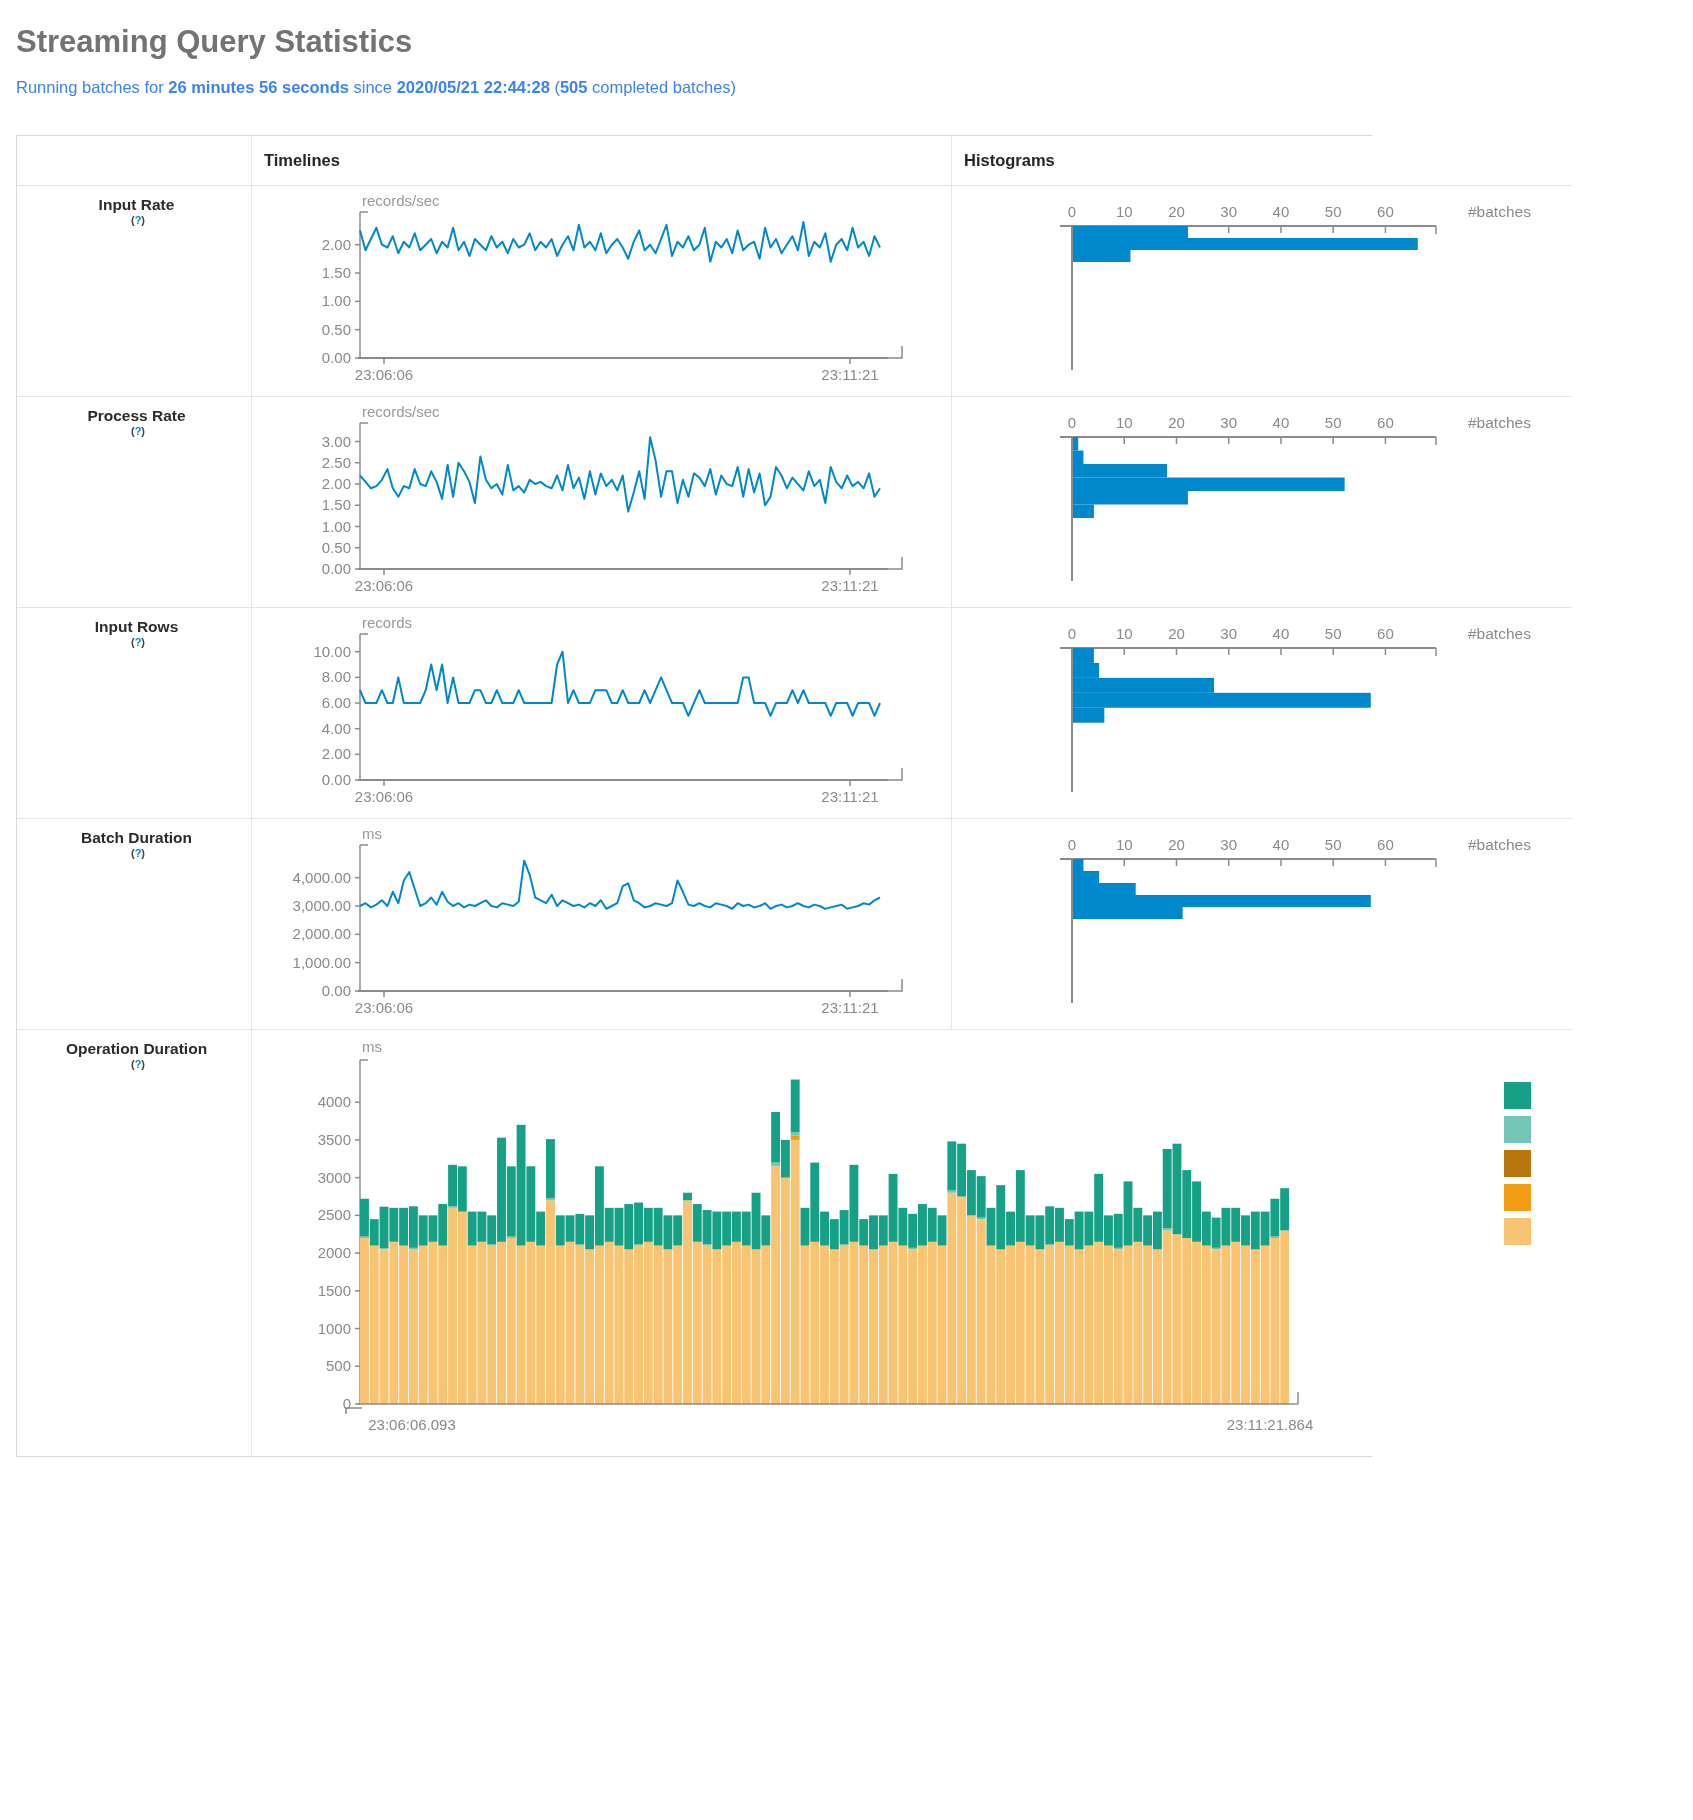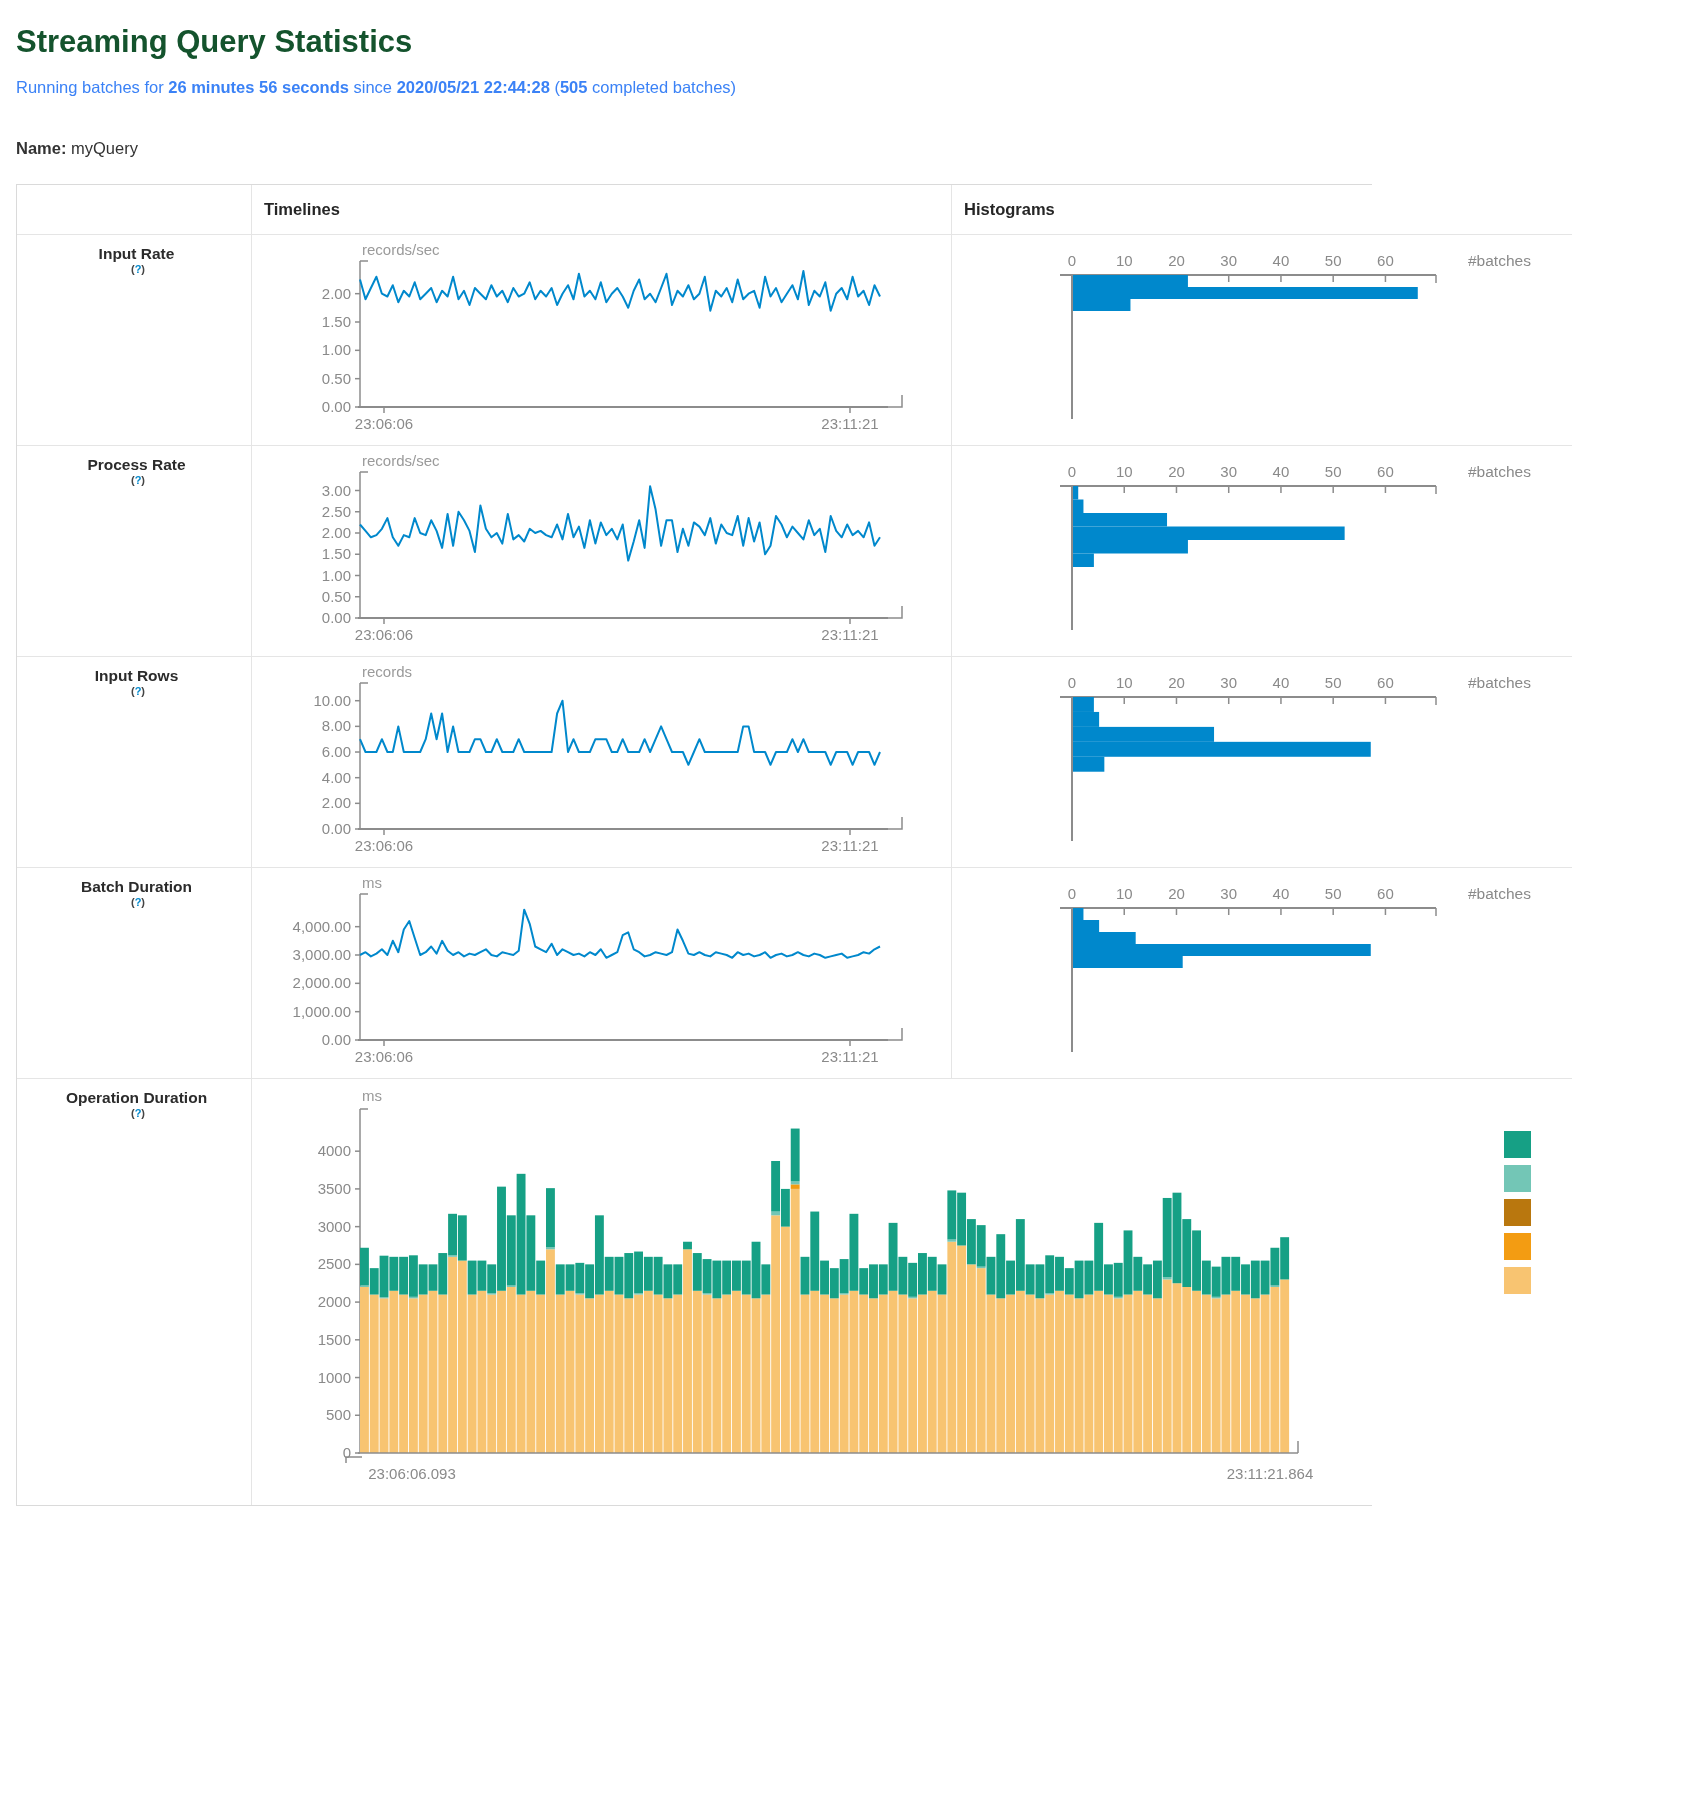--- a/index.html
+++ b/index.html
@@ -1,19 +1,19 @@
 <!DOCTYPE html>
 <html><head>
 <meta charset="utf-8">
 <style>
   * { box-sizing: border-box; }
   html,body { margin:0; padding:0; background:#ffffff; color:#333;
     font-family:"Liberation Sans","DejaVu Sans",sans-serif; }
   .container { width:1693px; padding:14px 16px; }
-  h1 { font-size:31px; font-weight:bold; color:#14532d; margin:10px 0 18px 0; letter-spacing:0; }
+  h1 { font-size:31px; font-weight:bold; color:#737373; margin:10px 0 18px 0; letter-spacing:0; }
   .subtitle { font-size:16.5px; color:#3b82f6; margin:0 0 38px 0; }
   .subtitle b { font-weight:bold; }
   .meta { font-size:16.5px; line-height:1.62; margin-bottom:22px; }
   .meta b { font-weight:bold; }
 
   .stats-table { width:1356px; border:1px solid #dadada; display:grid;
     grid-template-columns:234px 700px 1fr; }
   .cell { border-left:1px solid #e5e5e5; border-top:1px solid #e5e5e5; background:#fff; }
   .cell.first { border-left:none; }
   .hdr { font-size:16.5px; font-weight:bold; color:#262626; padding:15px 12px; }
@@ -28,21 +28,20 @@
 </style>
 </head>
 <body>
 
 <div class="container">
   <h1>Streaming Query Statistics</h1>
 
   <p class="subtitle"><span>Running batches for </span><b>26 minutes 56 seconds</b><span> since </span><b>2020/05/21 22:44:28</b><span> (</span><b>505</b><span> completed batches)</span></p>
 
   <div class="meta">
-    <div><b>Name:</b> <span>myQuery</span></div>
   </div>
 
   <div class="stats-table">
 
     <div class="cell first hdr" style="border-top:none"></div>
     <div class="cell hdr" style="border-top:none">Timelines</div>
     <div class="cell hdr" style="border-top:none">Histograms</div>
 
     <div class="cell first label-cell">
       <span>Input Rate</span>

